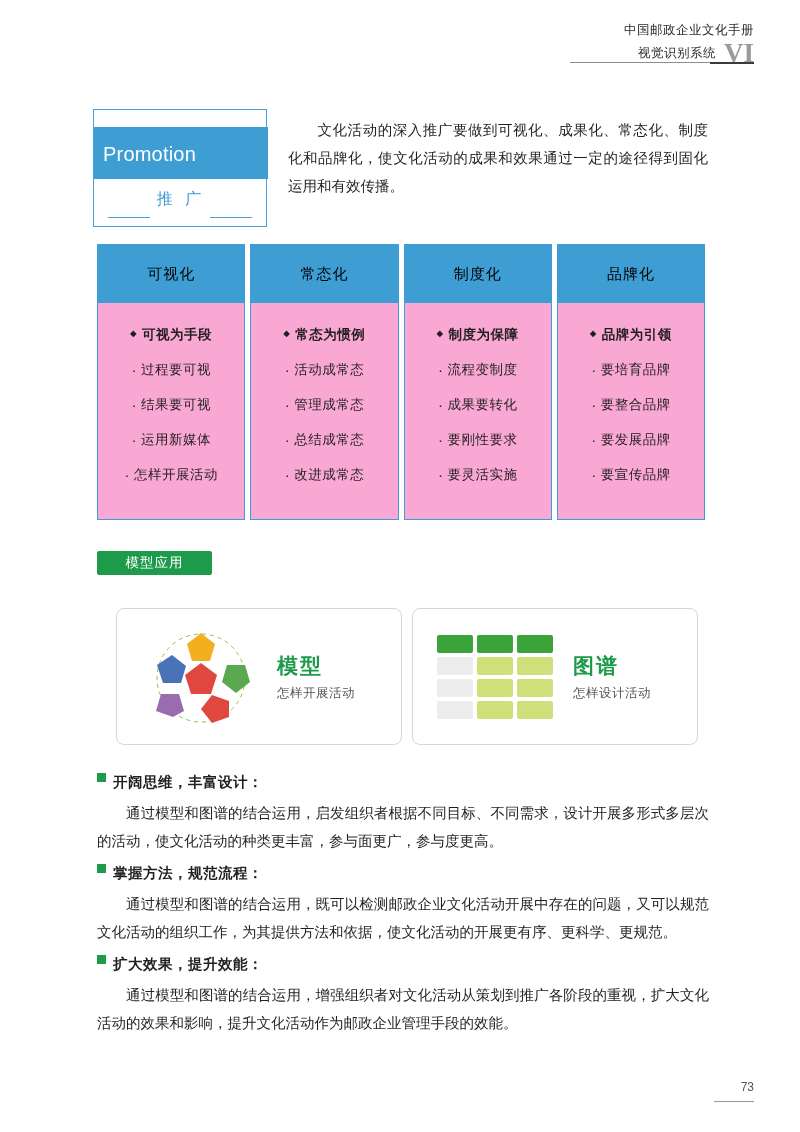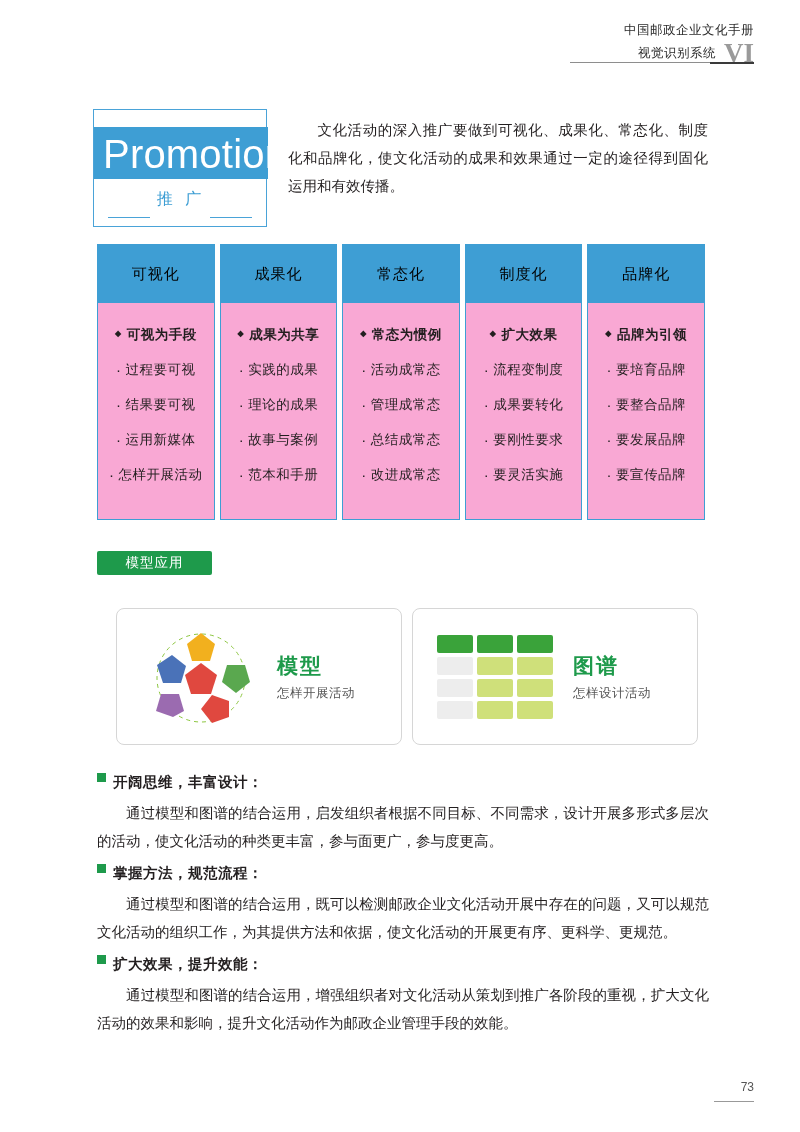--- a/index.html
+++ b/index.html
@@ -51,21 +51,21 @@
     background: #ffffff;
   }
   .promo-bar {
     position: absolute; left: 0; top: 17px;
     width: 174px; height: 52px;
     background: #3e9ed4;
   }
   .promo-en {
     position: absolute; left: 9px; top: 22px;
     width: 174px; height: 44px;
-    font-size: 40px; color: #ffffff; line-height: 44px;
+    font-size: 20px; color: #ffffff; line-height: 44px;
     letter-spacing: .2px;
     font-family: "Liberation Sans", sans-serif;
   }
   .promo-cn {
     position: absolute; left: 0; top: 79px; width: 174px;
     text-align: center;
     font-size: 16px; color: #3e9ed4; letter-spacing: 4px;
   }
   .promo-tick-l {
     position: absolute; left: 14px; top: 107px; width: 42px; height: 1px;
@@ -221,46 +221,36 @@
       <div class="col-head">可视化</div>
       <div class="col-body">
         <div class="item first">可视为手段</div>
         <div class="item sub">过程要可视</div>
         <div class="item sub">结果要可视</div>
         <div class="item sub">运用新媒体</div>
         <div class="item sub">怎样开展活动</div>
       </div>
     </div>
 
-    <div class="col">
-      <div class="col-head">成果化</div>
-      <div class="col-body">
-        <div class="item first">成果为共享</div>
-        <div class="item sub">实践的成果</div>
-        <div class="item sub">理论的成果</div>
-        <div class="item sub">故事与案例</div>
-        <div class="item sub">范本和手册</div>
-      </div>
-    </div>
 
     <div class="col">
       <div class="col-head">常态化</div>
       <div class="col-body">
         <div class="item first">常态为惯例</div>
         <div class="item sub">活动成常态</div>
         <div class="item sub">管理成常态</div>
         <div class="item sub">总结成常态</div>
         <div class="item sub">改进成常态</div>
       </div>
     </div>
 
     <div class="col">
       <div class="col-head">制度化</div>
       <div class="col-body">
-        <div class="item first">扩大效果</div>
+        <div class="item first">制度为保障</div>
         <div class="item sub">流程变制度</div>
         <div class="item sub">成果要转化</div>
         <div class="item sub">要刚性要求</div>
         <div class="item sub">要灵活实施</div>
       </div>
     </div>
 
     <div class="col">
       <div class="col-head">品牌化</div>
       <div class="col-body">

